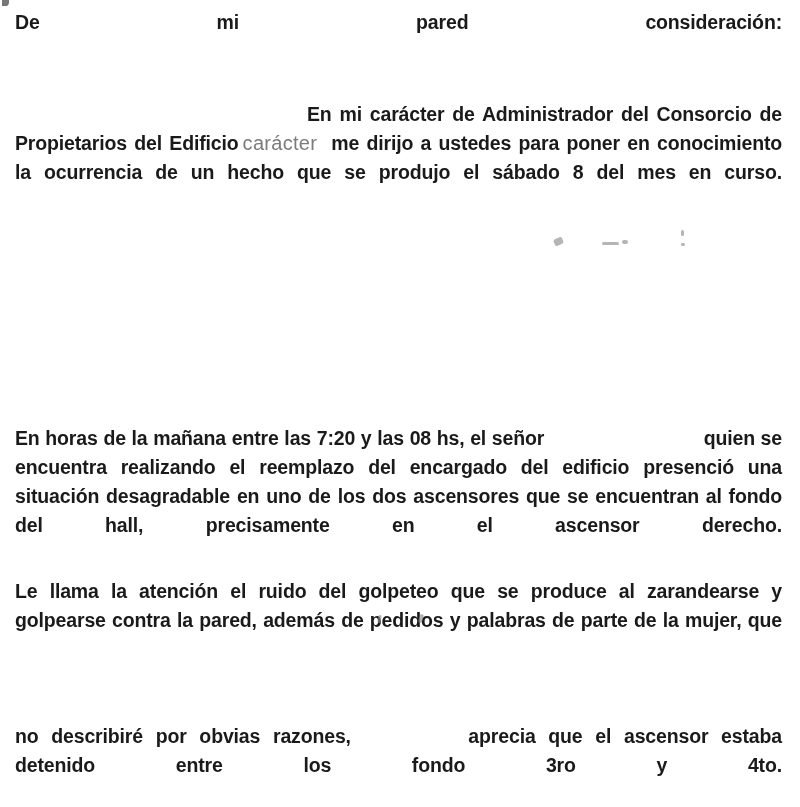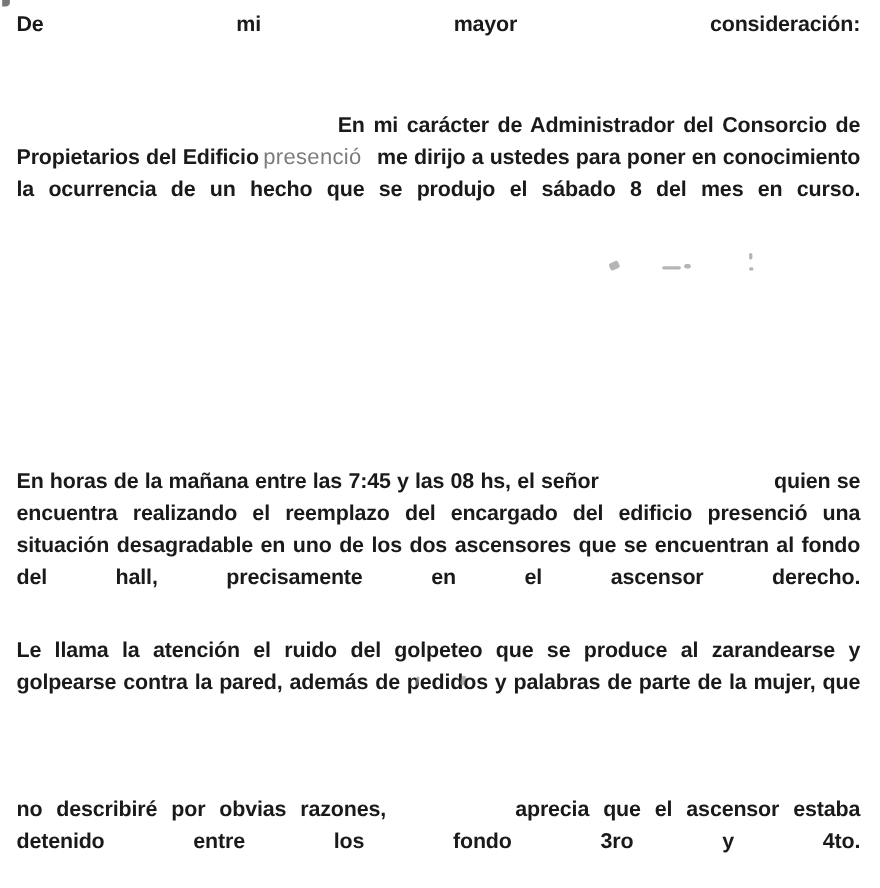--- a/index.html
+++ b/index.html
@@ -106,32 +106,32 @@
 </style>
 </head>
 <body>
 
 <div class="page">
 
   <div class="scan-artifact"></div>
 
   <div class="doc-body">
 
-    <p class="para salutation">De mi mayor consideración:</p>
+    <p class="para salutation">De mi pared consideración:</p>
 
     <div class="gap-lg"></div>
 
     <p class="para indent-big">
-      <span>En mi carácter de Administrador del Consorcio de Propietarios del Edificio</span><span class="overlay-word">presenció</span><span>me dirijo a ustedes para poner en conocimiento la ocurrencia de un hecho que se produjo el sábado 8 del mes en curso.</span>
+      <span>En mi carácter de Administrador del Consorcio de Propietarios del Edificio</span><span class="overlay-word">carácter</span><span>me dirijo a ustedes para poner en conocimiento la ocurrencia de un hecho que se produjo el sábado 8 del mes en curso.</span>
     </p>
 
     <div class="gap-lg"></div>
 
     <p class="para">
-      <span>En horas de la mañana entre las 7:45 y las 08 hs, el señor</span>
+      <span>En horas de la mañana entre las 7:20 y las 08 hs, el señor</span>
       <span class="redacted redact-name-1">
         <span class="ghost g1"></span>
         <span class="ghost g2"></span>
         <span class="ghost g3"></span>
         <span class="ghost g4"></span>
         <span class="ghost g5"></span>
       </span>
       <span>quien se encuentra realizando el reemplazo del encargado del edificio presenció una situación desagradable en uno de los dos ascensores que se encuentran al fondo del hall, precisamente en el ascensor derecho.</span>
     </p>
 

